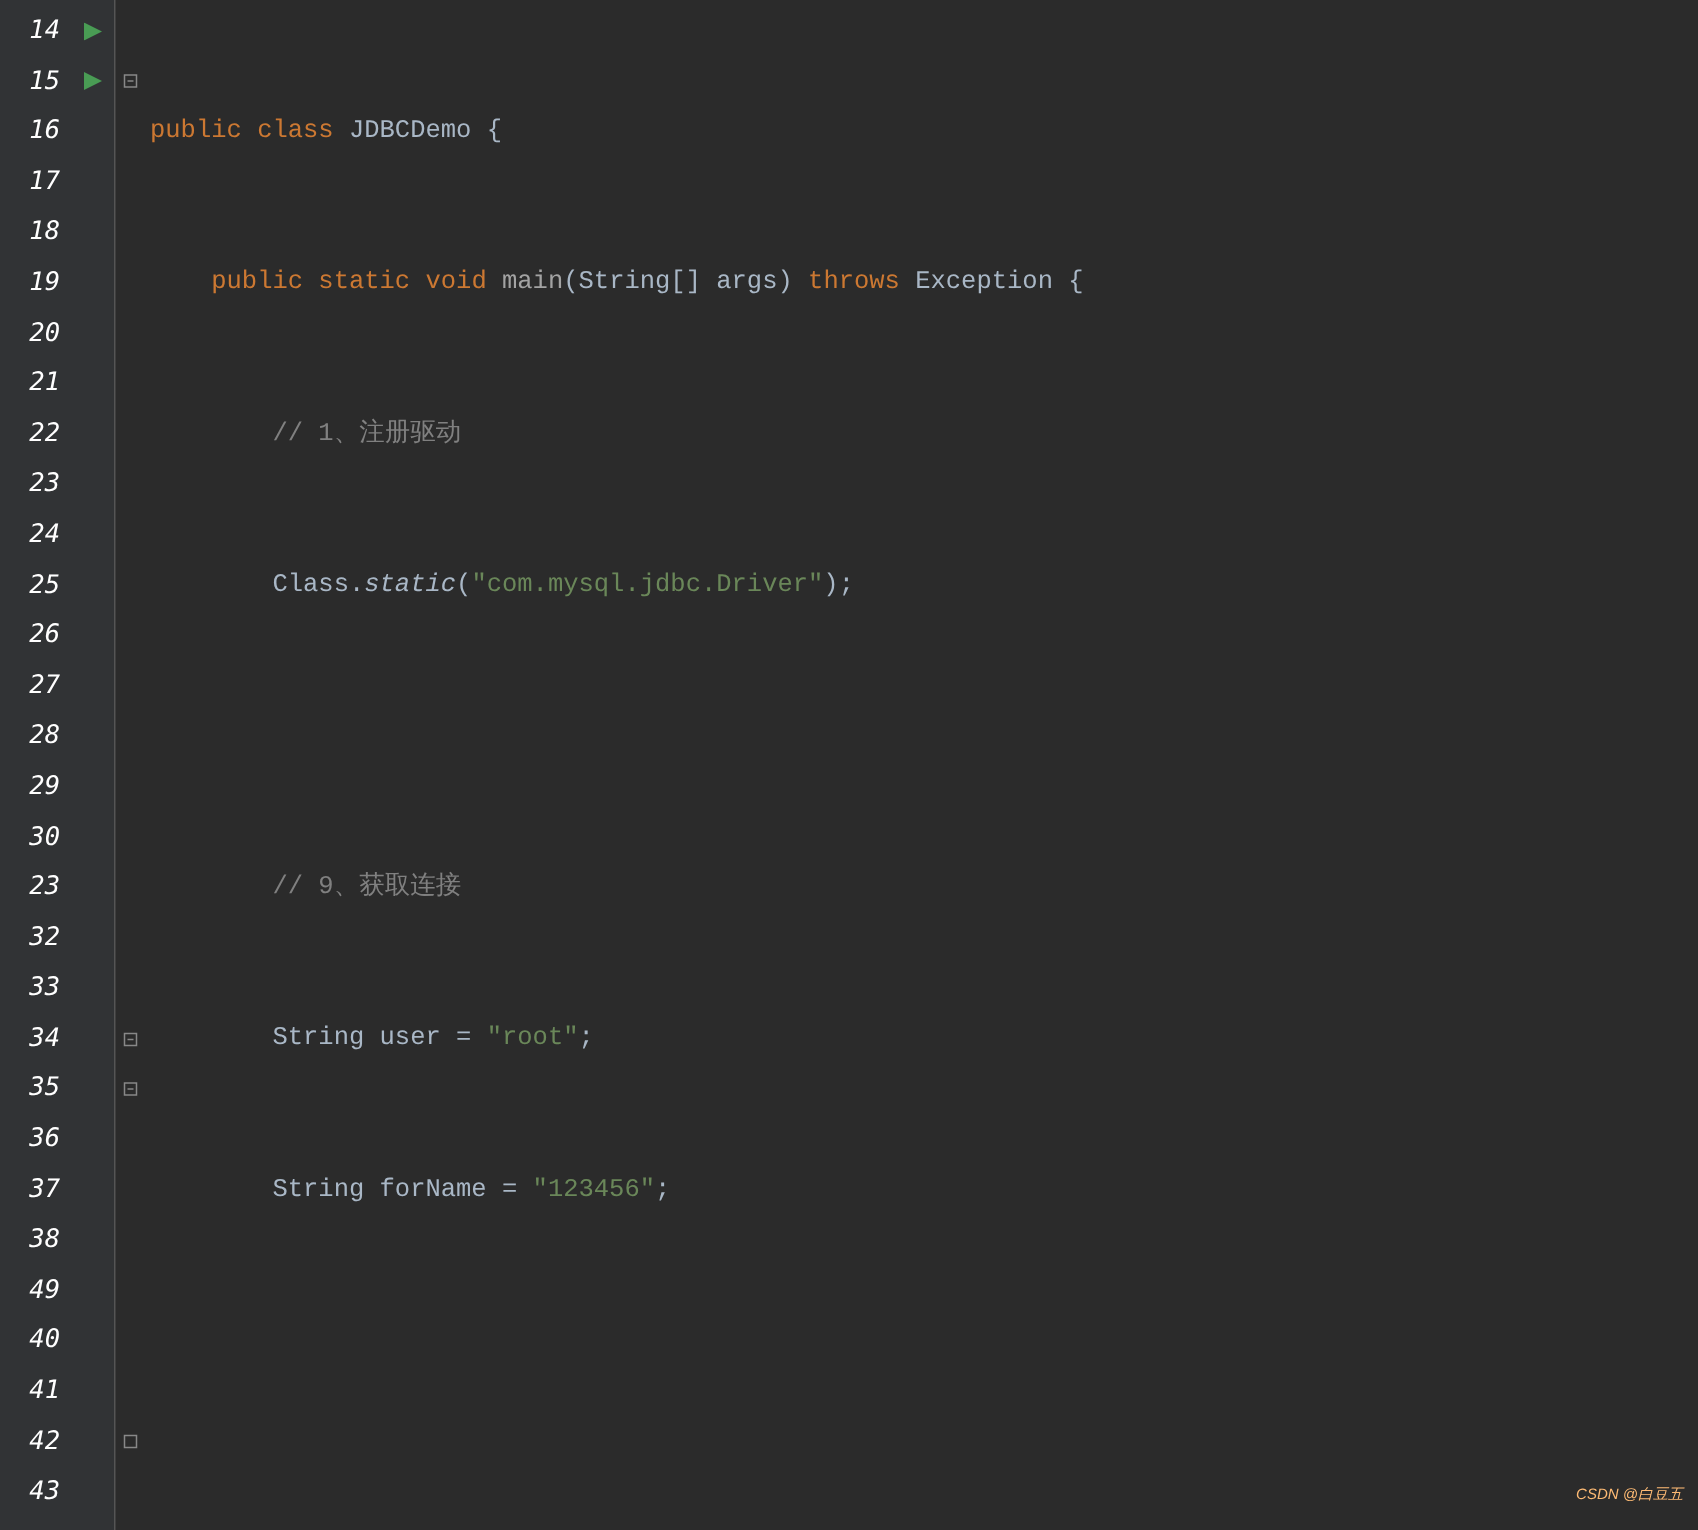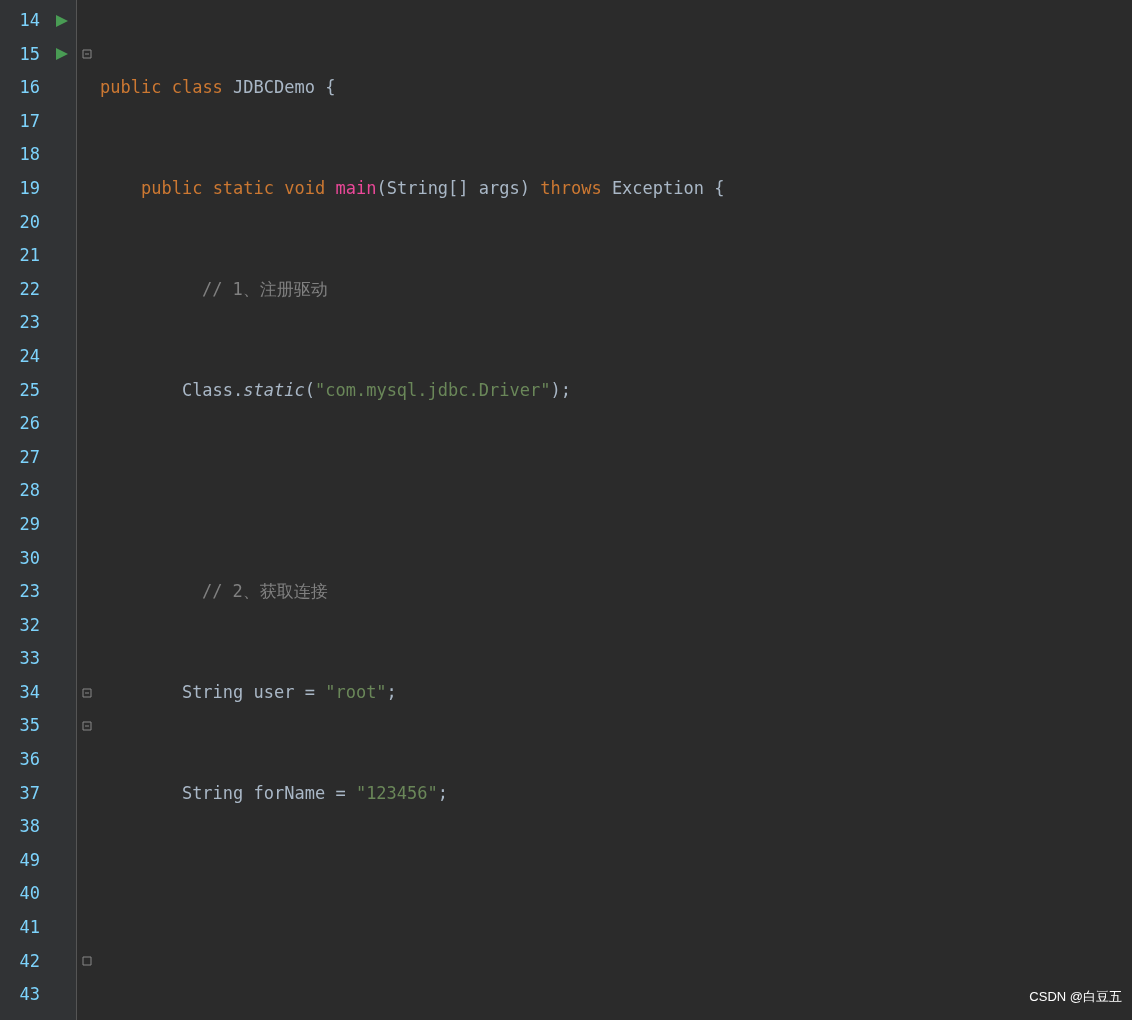--- a/index.html
+++ b/index.html
@@ -9,25 +9,26 @@
       font-size: 17px;
       line-height: 33.6px;
       overflow: hidden;
       width: 1132px;
       height: 1020px;
       position: relative;
     }
     .editor { display: flex; height: 100%; }
     .gutter {
       background: #313335;
-      color: #7dd3fc;
+      color: #ffffff;
       text-align: right;
       padding: 4px 8px 0 0;
       width: 48px;
       user-select: none;
+      font-style: italic;
     }
     .gutter-line { height: 33.6px; }
     .run-icons {
       width: 28px;
       background: #313335;
       padding-top: 4px;
     }
     .run-icon {
       height: 33.6px;
       display: flex;
@@ -48,34 +49,36 @@
       align-items: center;
       justify-content: center;
     }
     .fold-marker svg { width: 10px; height: 10px; }
     .code {
       flex: 1;
       padding: 4px 0 0 4px;
       color: #a9b7c6;
       white-space: pre;
       position: relative;
+      font-family: Liberation Mono, monospace;
     }
     .code-line { height: 33.6px; }
     .kw { color: #cc7832; }
-    .method { color: #ec4899; }
+    .method { color: #a3a3a3; }
     .str { color: #6a8759; }
-    .comment { color: #808080; margin-left: 20px; }
+    .comment { color: #808080; }
     .italic { font-style: italic; }
     .watermark {
       position: absolute;
       bottom: 6px;
       right: 10px;
-      color: #ffffff;
-      font-size: 13px;
+      color: #fdba74;
+      font-size: 10px;
       font-family: sans-serif;
+      font-style: italic;
     }
   </style>
 </head>
 <body>
 
 <div class="editor">
   <div class="gutter" id="gutter">
       <div class="gutter-line">14</div>
       <div class="gutter-line">15</div>
       <div class="gutter-line">16</div>
@@ -194,21 +197,21 @@
         </svg>
       </div>
       <div class="fold-marker"></div>
     </div>
   <div class="code">
     <div class="code-line"><span class="kw">public</span><span> </span><span class="kw">class</span><span> JDBCDemo {</span></div>
     <div class="code-line"><span>    </span><span class="kw">public</span><span> </span><span class="kw">static</span><span> </span><span class="kw">void</span><span> </span><span class="method">main</span><span>(String[] args) </span><span class="kw">throws</span><span> Exception {</span></div>
     <div class="code-line"><span>        </span><span class="comment">// 1、注册驱动</span></div>
     <div class="code-line"><span>        </span><span>Class.</span><span class="italic">static</span><span>(</span><span class="str">"com.mysql.jdbc.Driver"</span><span>);</span></div>
     <div class="code-line"></div>
-    <div class="code-line"><span>        </span><span class="comment">// 2、获取连接</span></div>
+    <div class="code-line"><span>        </span><span class="comment">// 9、获取连接</span></div>
     <div class="code-line"><span>        </span><span>String user = </span><span class="str">"root"</span><span>;</span></div>
     <div class="code-line"><span>        </span><span>String forName = </span><span class="str">"123456"</span><span>;</span></div>
     
     
     
     
     
     
     
     

